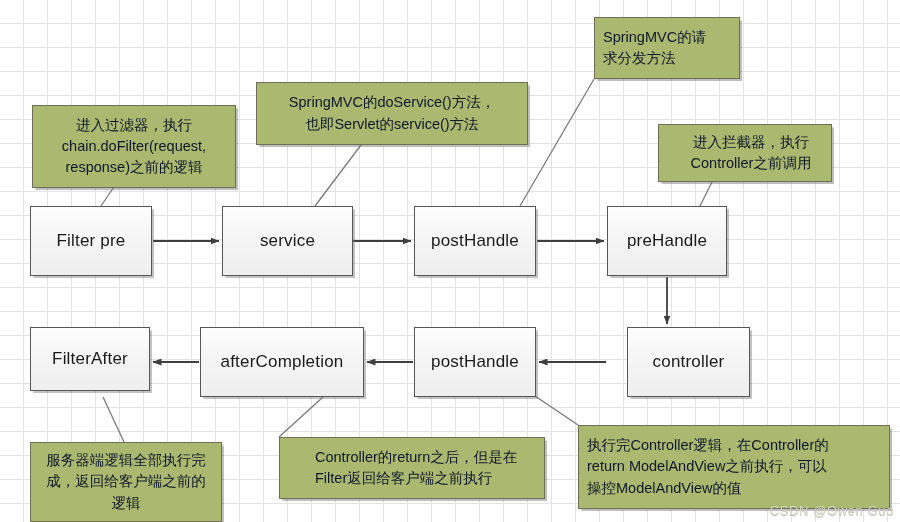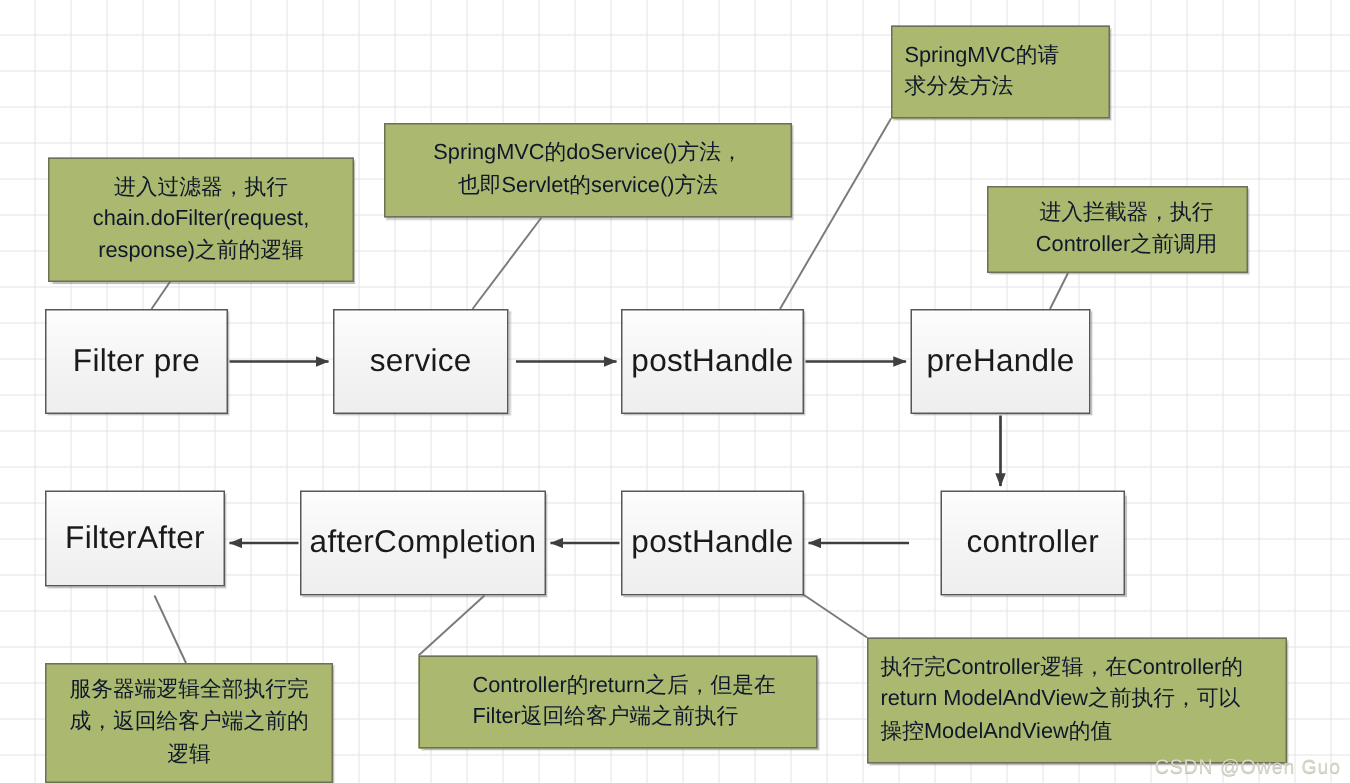--- a/index.html
+++ b/index.html
@@ -34,21 +34,21 @@
   .node {
     position: absolute;
     box-sizing: border-box;
     border: 1.5px solid #575757;
     background: linear-gradient(to bottom, #fdfdfd 0%, #f3f3f3 60%, #eeeeee 100%);
     box-shadow: 1.5px 1.5px 1px rgba(120,120,120,0.45);
     display: flex;
     align-items: center;
     justify-content: center;
     color: #1a1a1a;
-    font-size: 21px;
+    font-size: 17px;
     letter-spacing: 0.2px;
     white-space: nowrap;
   }
   .note {
     position: absolute;
     box-sizing: border-box;
     border: 1.5px solid #6f6f57;
     background: #aab96f;
     box-shadow: 1.5px 1.5px 1px rgba(110,110,110,0.45);
     color: #0f172a;
@@ -109,21 +109,21 @@
       <line x1="103" y1="397" x2="124" y2="442" stroke="#7a7a7a" stroke-width="1.3"></line>
       <line x1="323" y1="397" x2="279" y2="437" stroke="#7a7a7a" stroke-width="1.3"></line>
       <line x1="535" y1="396" x2="578" y2="425" stroke="#7a7a7a" stroke-width="1.3"></line>
     </g>
   </svg>
 
   <div class="node" style="left:30px; top:206px; width:122px; height:70px;">
     <span>Filter pre</span>
   </div>
 
-  <div class="node" style="left:222px; top:206px; width:117px; height:70px;">
+  <div class="node" style="left:222px; top:206px; width:131px; height:70px;">
     <span>service</span>
   </div>
 
   <div class="node" style="left:414px; top:206px; width:122px; height:70px;">
     <span>postHandle</span>
   </div>
 
   <div class="node" style="left:607px; top:206px; width:120px; height:70px;">
     <span>preHandle</span>
   </div>
@@ -161,19 +161,19 @@
   </div>
 
   <div class="note" style="left:30px; top:442px; width:192px; height:80px;">
     <span class="note-text">服务器端逻辑全部执行完<br>成，返回给客户端之前的<br>逻辑</span>
   </div>
 
   <div class="note left-align" style="left:279px; top:437px; width:266px; height:62px;padding-left:35px;">
     <span class="note-text">Controller的return之后，但是在<br>Filter返回给客户端之前执行</span>
   </div>
 
-  <div class="note left-align" style="left:578px; top:425px; width:280px; height:84px;">
+  <div class="note left-align" style="left:578px; top:425px; width:312px; height:84px;">
     <span class="note-text">执行完Controller逻辑，在Controller的<br>return ModelAndView之前执行，可以<br>操控ModelAndView的值</span>
   </div>
 
   <div class="watermark">CSDN @Owen Guo</div>
 
 </div>
 
 </body></html>

